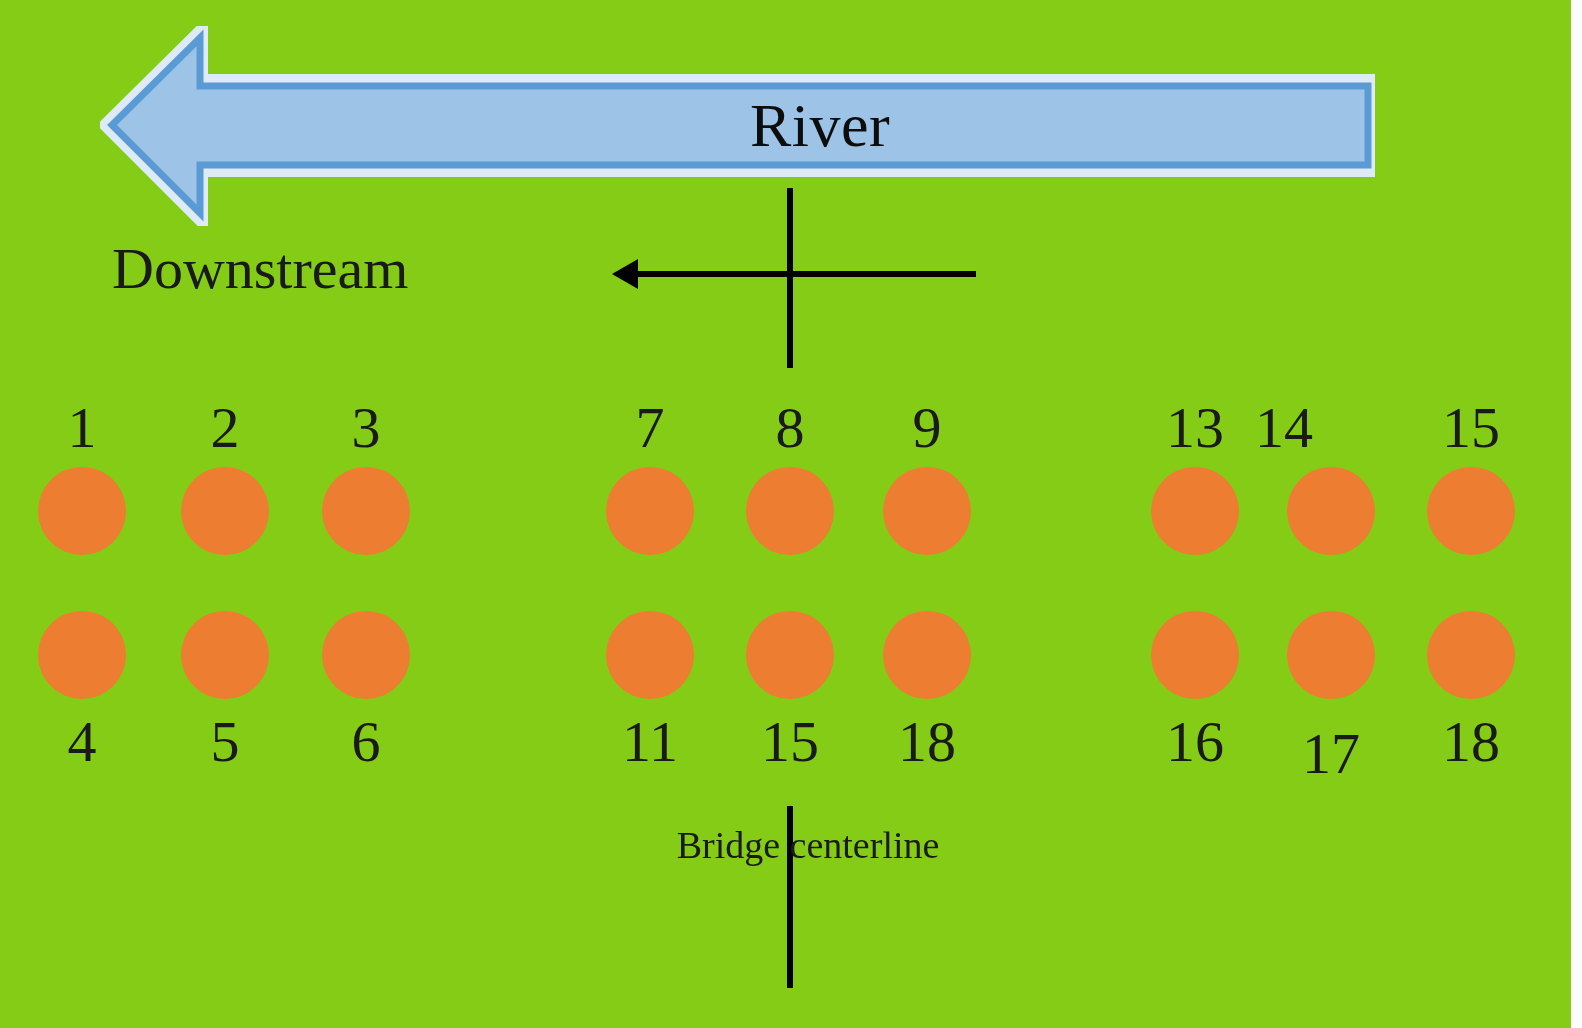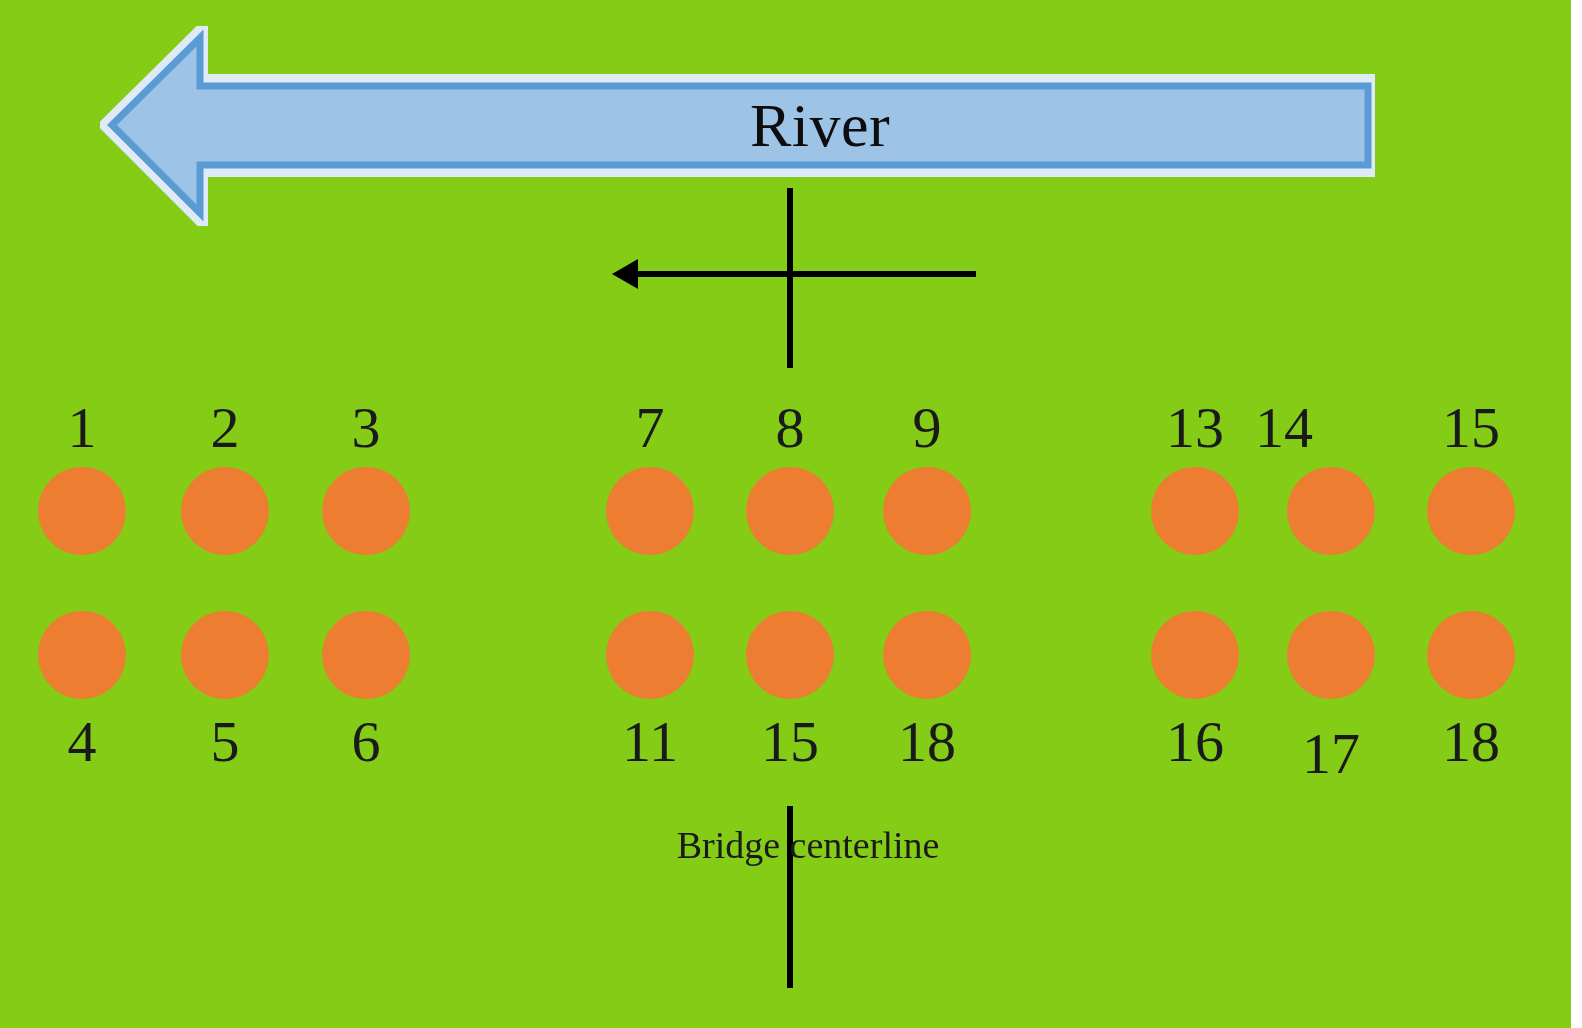--- a/index.html
+++ b/index.html
@@ -118,20 +118,21 @@
     <svg width="1275" height="200" viewBox="0 0 1275 200" xmlns="http://www.w3.org/2000/svg">
       <polygon points="8,99 100,8 100,56 1275,56 1275,143 100,143 100,191" fill="#DEEAF6" stroke="#DEEAF6" stroke-width="16"></polygon>
       <polygon points="12,99 100,12 100,60 1268,60 1268,139 100,139 100,187" fill="#9DC3E6" stroke="#5B9BD5" stroke-width="7" stroke-linejoin="miter"></polygon>
     </svg>
   </div>
   <div class="river-label">River</div>
 
   <div class="centerline centerline-top"></div>
   <div class="centerline centerline-bottom"></div>
 
+  <div class="dir-label dir-downstream">Downstream</div>
   <div class="dir-arrowhead"></div>
   <div class="dir-line"></div>
 
   <div id="piles-layer">
       <div class="pile" style="left: 38px; top: 467px; background: rgb(237, 125, 49);"></div>
       <div class="pile-label" style="left: 22px; top: 399px;">1</div>
       <div class="pile" style="left: 181px; top: 467px; background: rgb(237, 125, 49);"></div>
       <div class="pile-label" style="left: 165px; top: 399px;">2</div>
       <div class="pile" style="left: 322px; top: 467px; background: rgb(237, 125, 49);"></div>
       <div class="pile-label" style="left: 306px; top: 399px;">3</div>

